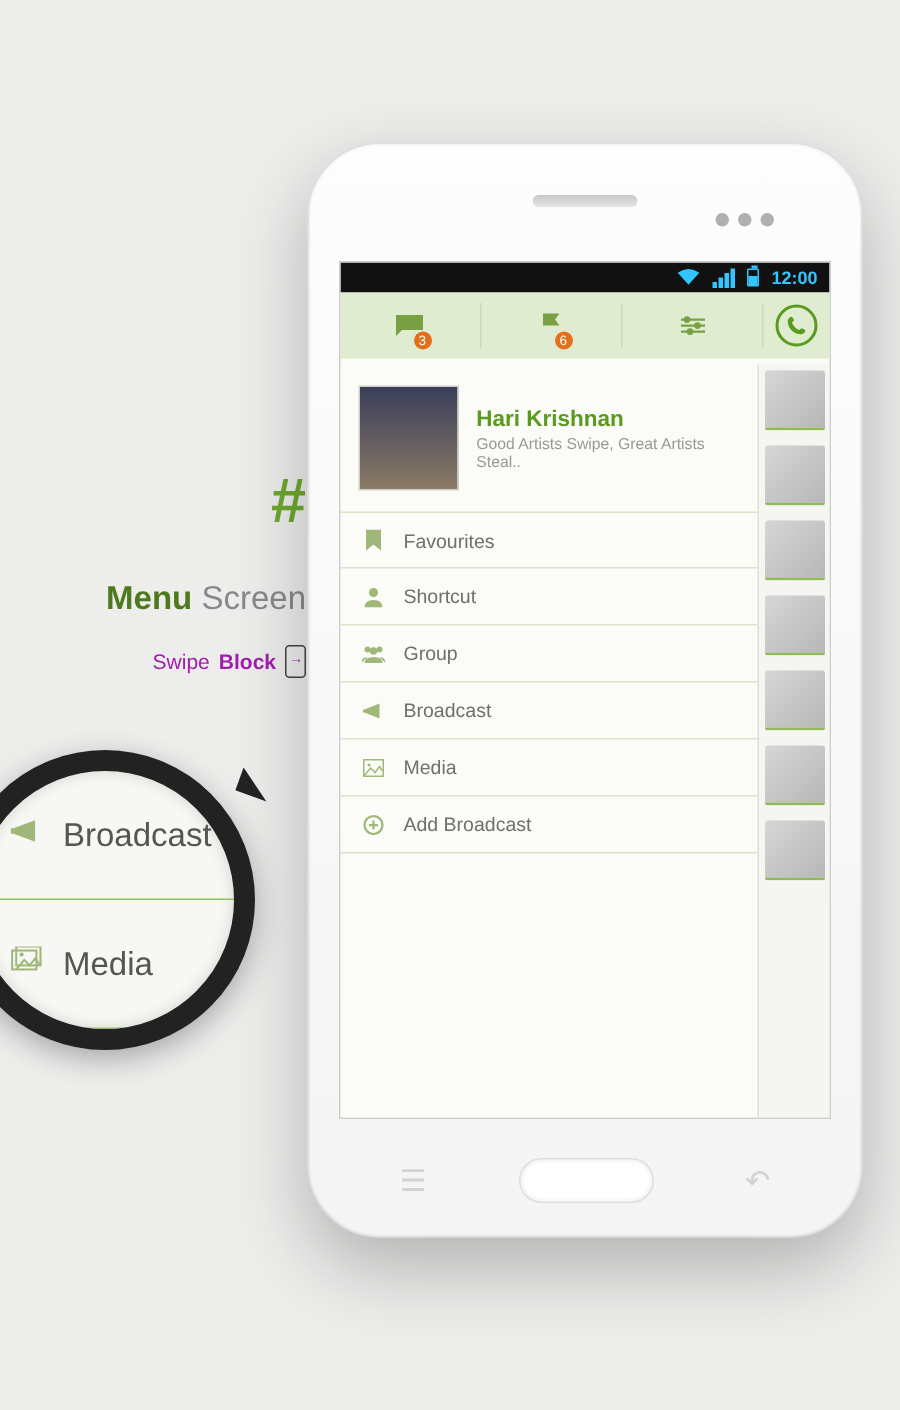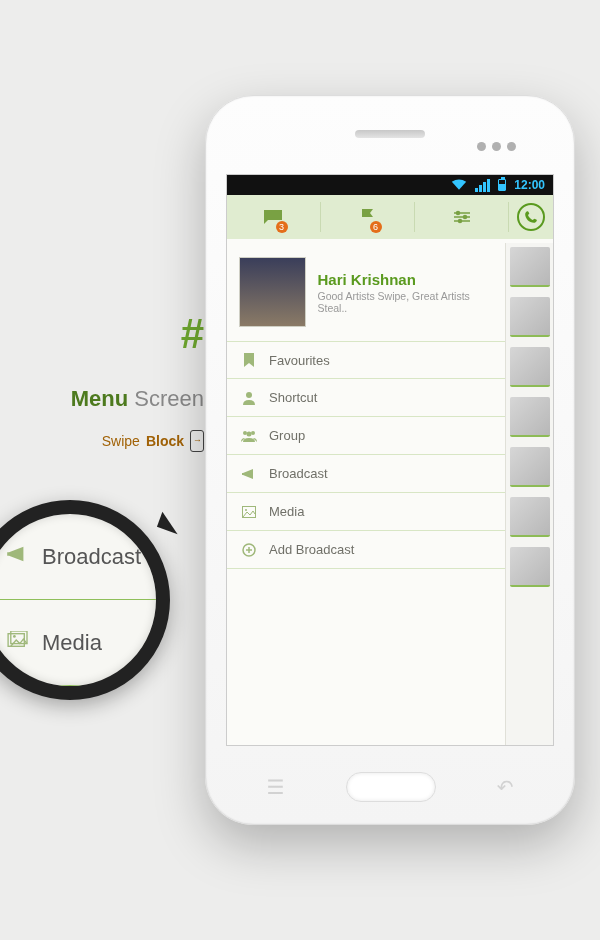--- a/index.html
+++ b/index.html
@@ -9,21 +9,21 @@
 .desc {
   position: absolute;
   left: 24px;
   top: 310px;
   width: 180px;
   text-align: right;
 }
 .desc .hash { color: #6fa82f; font-size: 42px; font-weight: bold; }
 .desc .title { font-size: 22px; color: #888; margin-top: 28px; }
 .desc .title b { color: #4d7a1e; font-weight: bold; }
-.desc .swipe { margin-top: 18px; font-size: 14px; color: #a16207; display: flex; align-items: center; justify-content: flex-end; gap: 6px; }
+.desc .swipe { margin-top: 18px; font-size: 14px; color: #a21caf; display: flex; align-items: center; justify-content: flex-end; gap: 6px; }
 .desc .swipe .ph-icon {
   display: inline-block; width: 14px; height: 22px; border: 1.5px solid #444; border-radius: 3px; position: relative;
 }
 .desc .swipe .ph-icon::after { content: "→"; position: absolute; font-size: 9px; top: 3px; left: 2px; }
 
 
 .magnifier {
   position: absolute;
   left: -30px;
   top: 500px;

